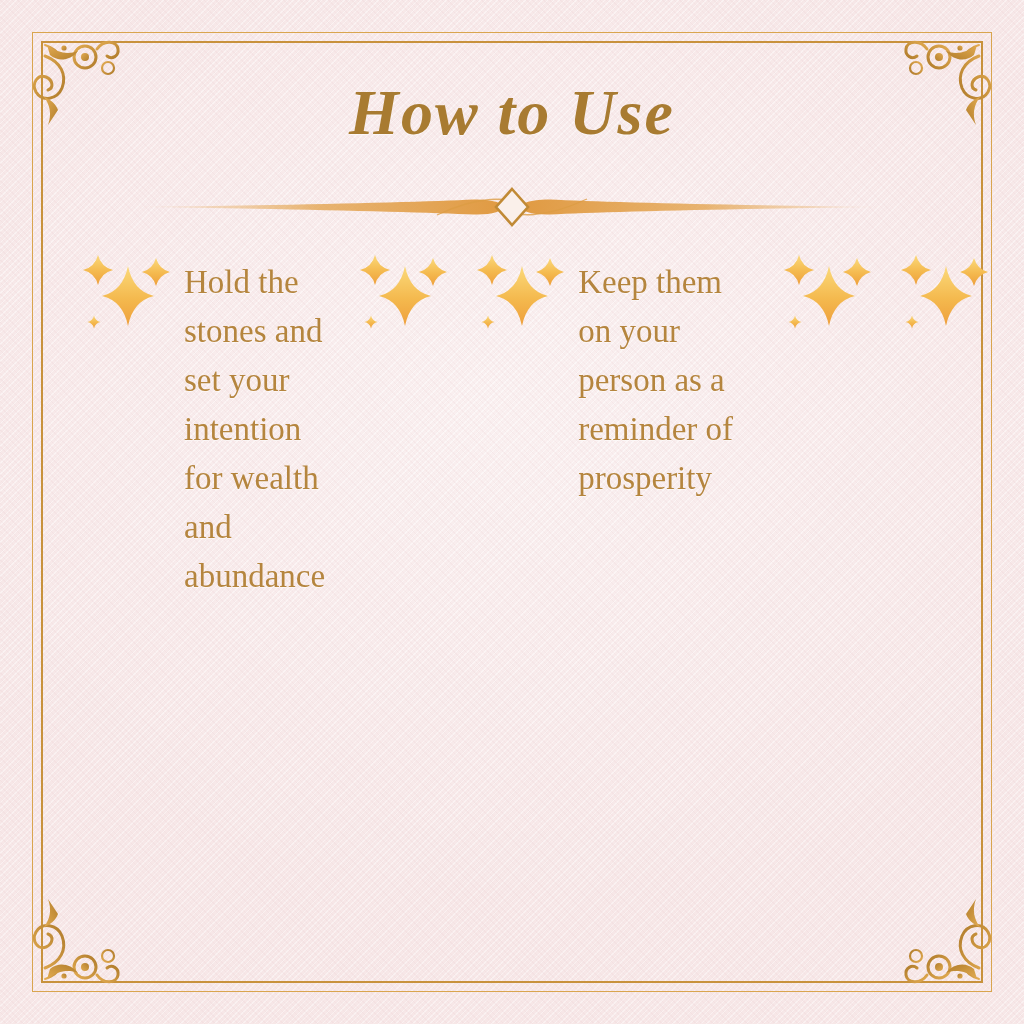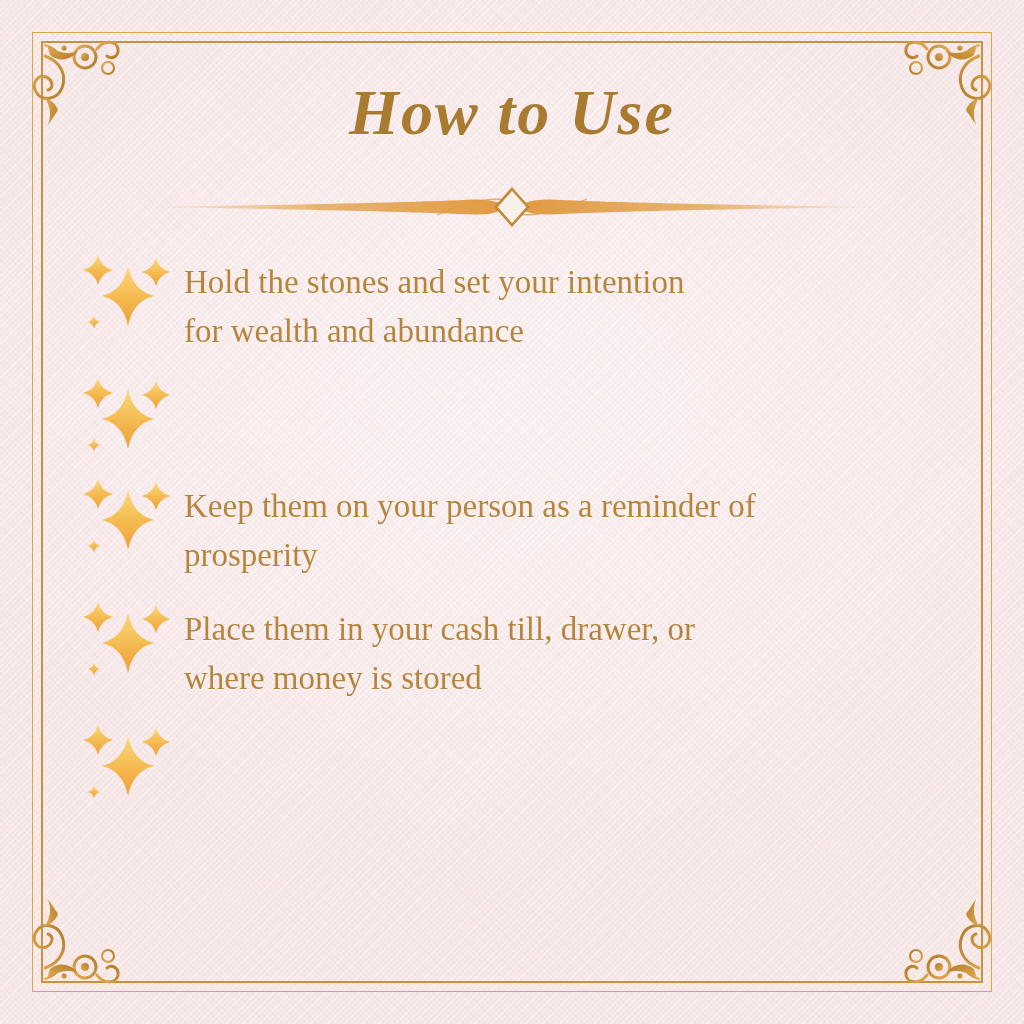--- a/index.html
+++ b/index.html
@@ -29,21 +29,21 @@
     position:absolute;top:76px;left:0;width:100%;
     text-align:center;
     font-style:italic;font-weight:700;font-size:64px;letter-spacing:2px;
     color:#a87b31;
     text-shadow:0 1px 1px rgba(255,255,255,.6);
   }
   .divider{position:absolute;top:185px;left:132px;width:760px;height:44px;}
 
   .list{
     position:absolute;top:258px;left:78px;right:36px;
-    display:flex;flex-direction:column;gap:25px;
+    display:flex;flex-direction:row;gap:25px;
   }
   .item{display:flex;align-items:flex-start;}
   .item .spark{flex:0 0 92px;width:92px;height:84px;margin-top:-8px;}
   .item .txt{
     margin-left:14px;
     font-size:33px;line-height:49px;color:#b5853e;
     white-space:pre-line;
     text-shadow:0 1px 0 rgba(255,255,255,.5);
   }
   .defs-holder{position:absolute;width:0;height:0;overflow:hidden;}
@@ -145,22 +145,20 @@
           <use href="#sparkles"></use>
         </svg>
       <div class="txt">Keep them on your person as a reminder of
 prosperity</div>
     </div>
 
     <div class="item">
       <svg class="spark" viewBox="0 0 92 84">
           <use href="#sparkles"></use>
         </svg>
-      <div class="txt">Place them in your cash till, drawer, or
-where money is stored</div>
     </div>
 
     <div class="item">
       <svg class="spark" viewBox="0 0 92 84">
           <use href="#sparkles"></use>
         </svg>
     </div>
   </div>
 
 </div>

